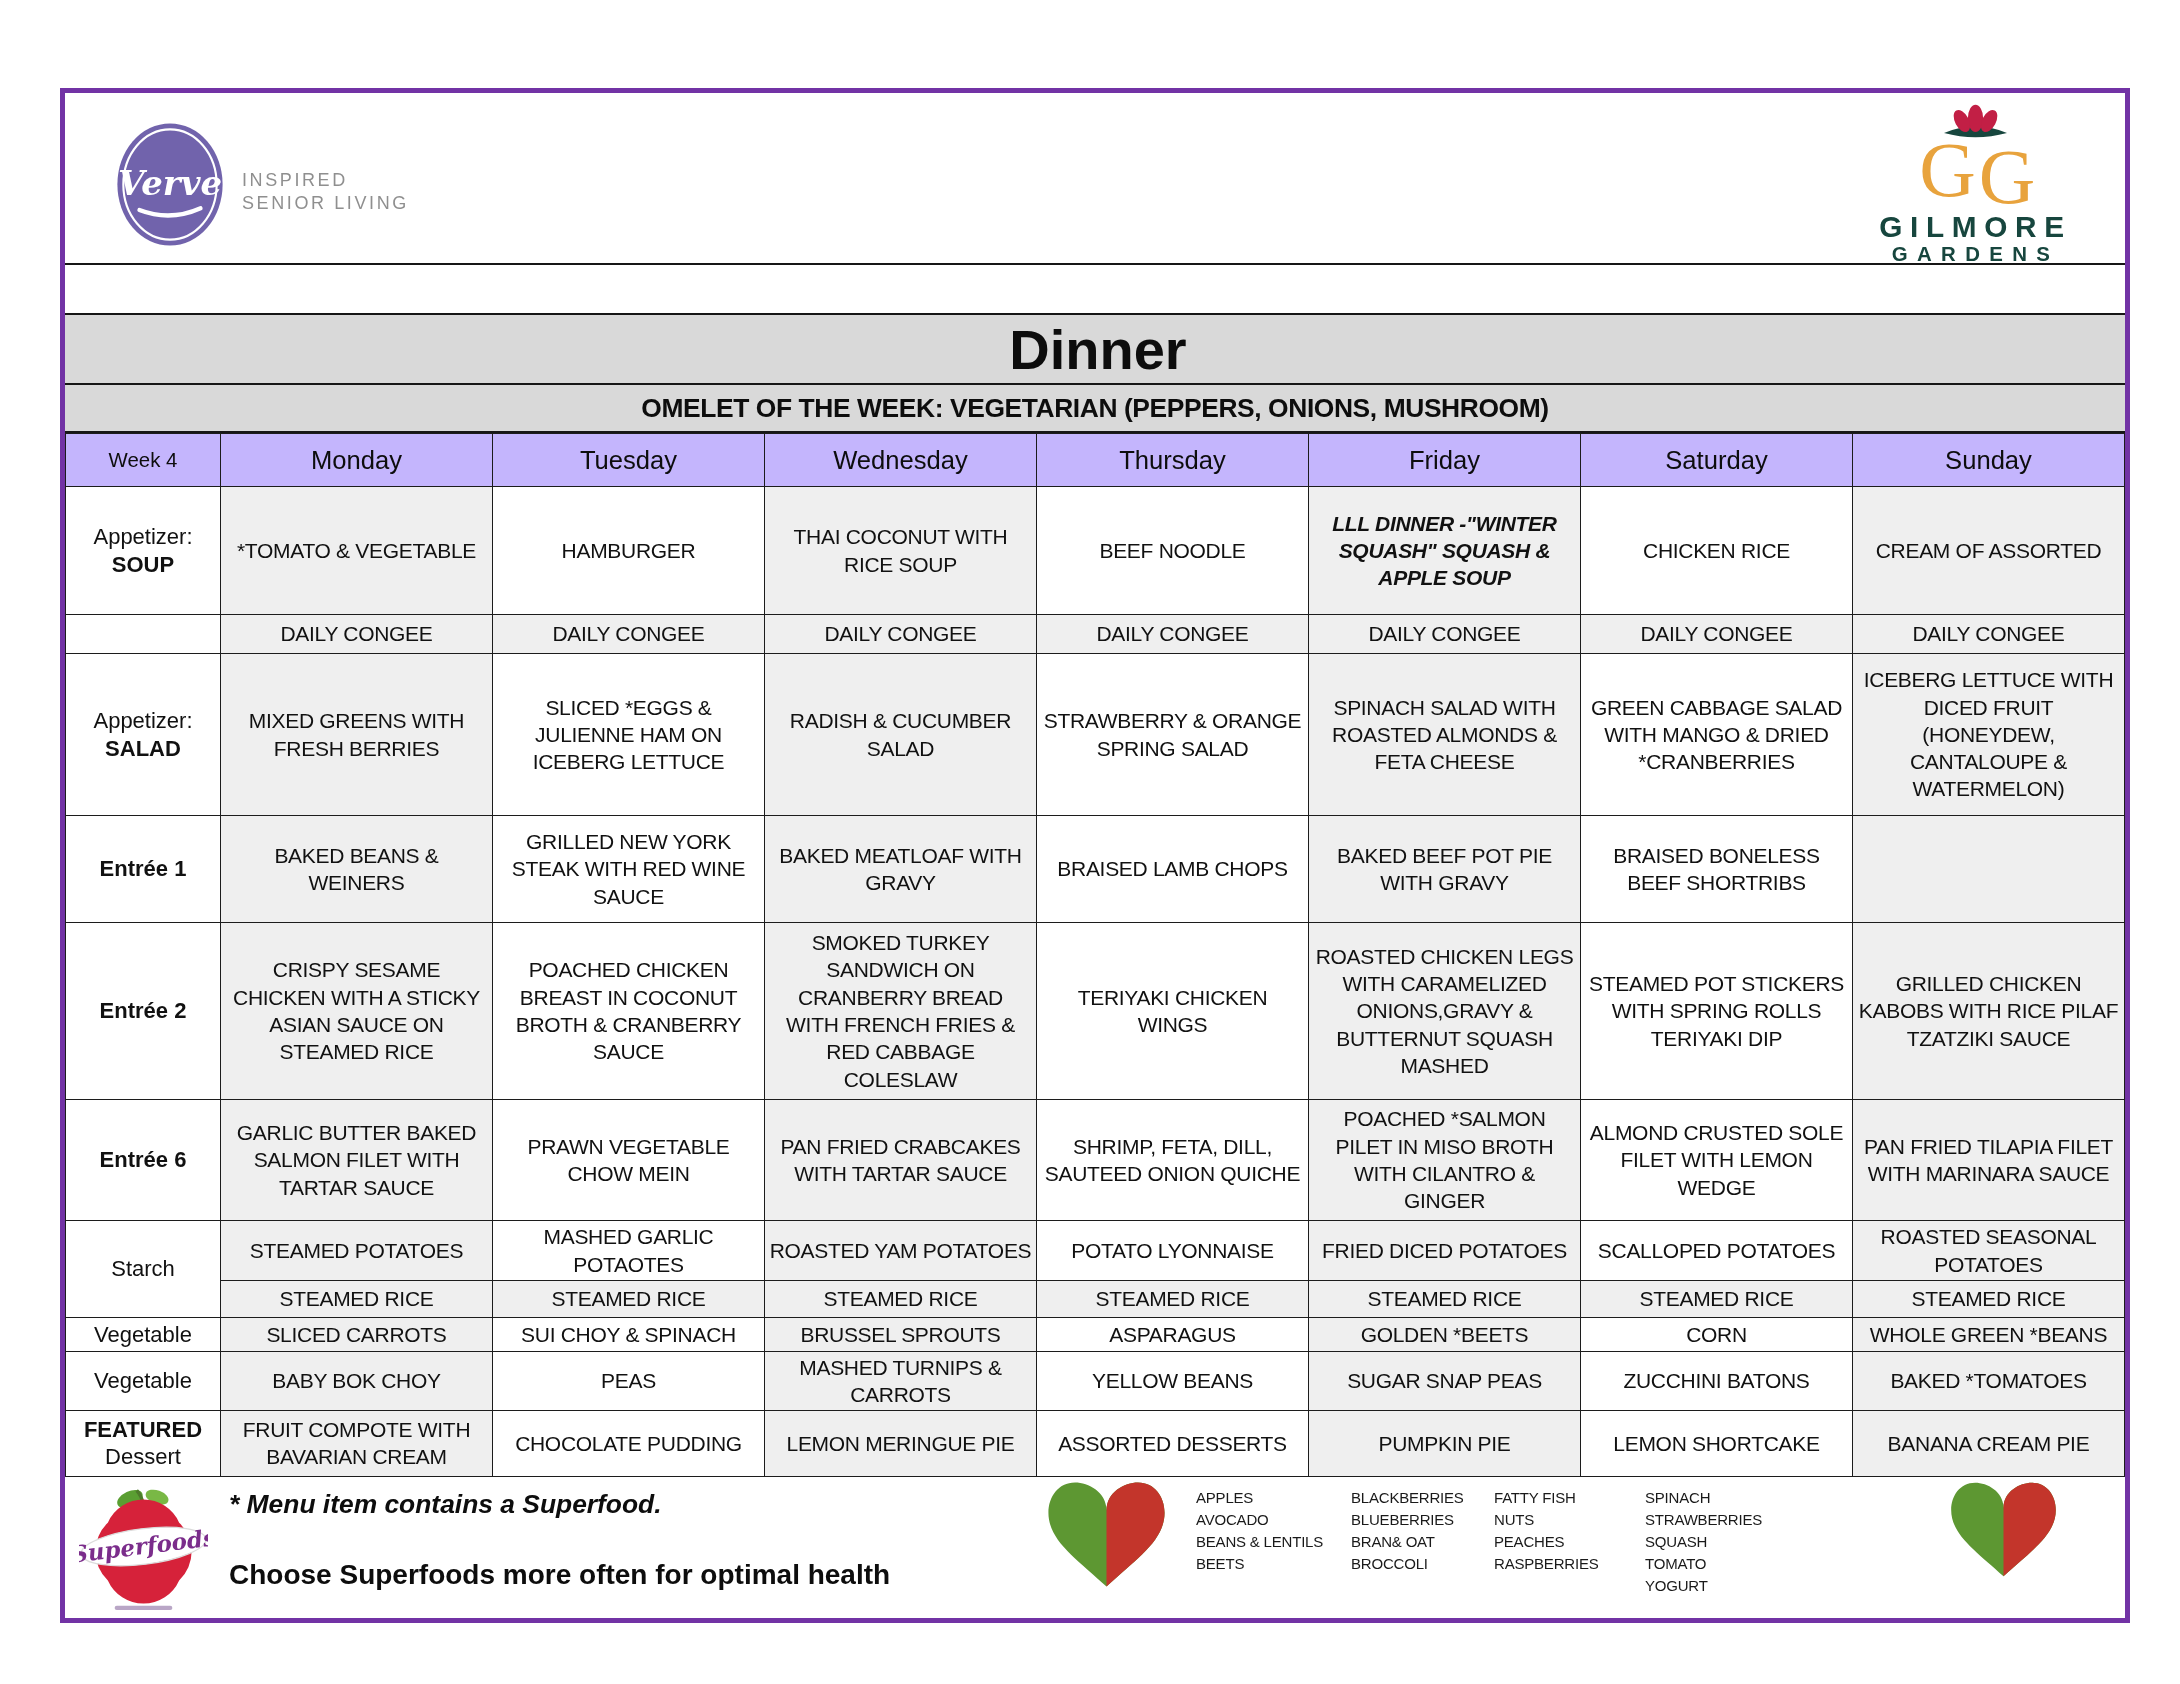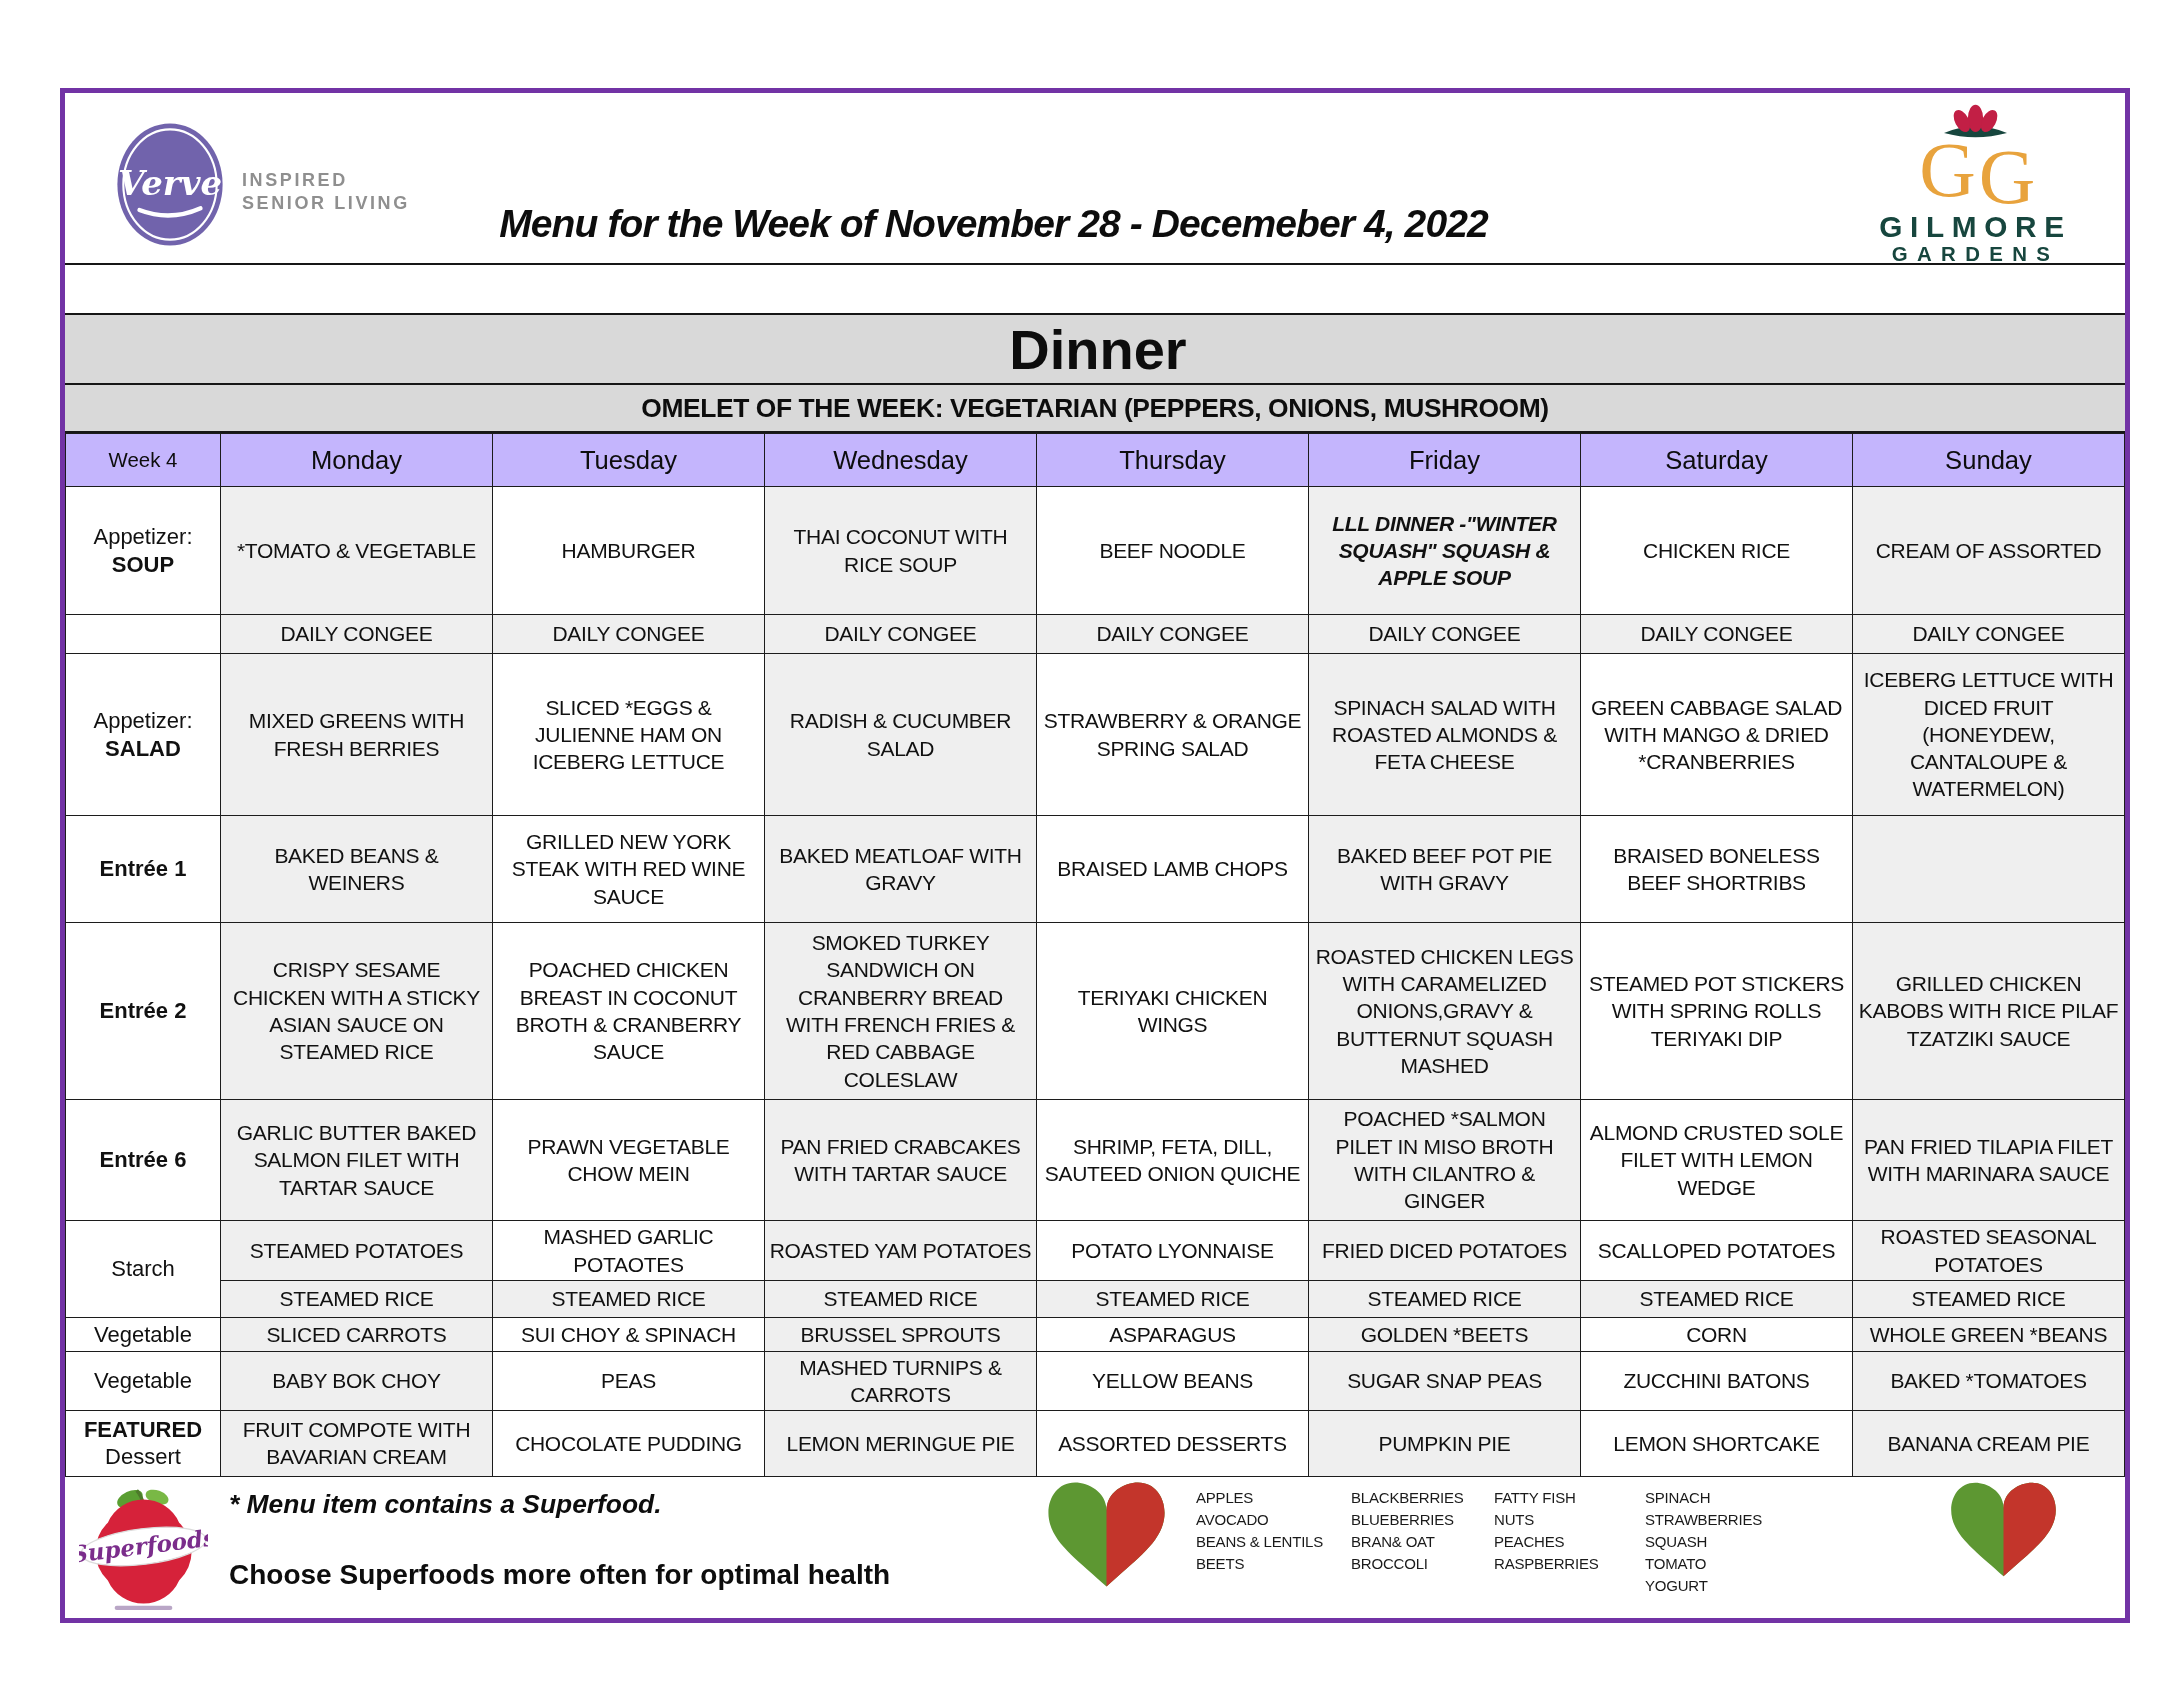--- a/index.html
+++ b/index.html
@@ -6,21 +6,21 @@
   html,body { width: 2181px; height: 1685px; background: #ffffff;
               font-family: "Liberation Sans", sans-serif; position: relative; }
 
   .frame { position: absolute; left: 60px; top: 88px; width: 2070px; height: 1535px;
            border: 5.1px solid #7233a5; background: #fff; display: flex; flex-direction: column; }
 
   
   .header-band { height: 164px; position: relative; border-bottom: 2.6px solid #161616; background:#fff;margin-top:8px; }
   .verve-logo { position: absolute; left: 49px; top: 19px; }
   .verve-tagline { position: absolute; left: 177px; top: 68px; color: #8f8f8f;
-                   font-size: 18px; letter-spacing: 2.6px; line-height: 23px; font-weight: bold; }
+                   font-size: 18px; letter-spacing: 2.6px; line-height: 23px; font-weight: normal; }
   .page-title { position: absolute; left: 332px; top: 101px; width: 1193px; text-align: center;
                 font-size: 39px; font-weight: bold; font-style: italic; color: #0d0d0d; letter-spacing: -0.9px;}
   .gilmore-logo { position: absolute; right: 25.6px; top: 3.4px; }
 
   
   .spacer { height: 48px; background: #fff; }
   .dinner-band { height: 72px; background: #d9d9d9; border-top: 2.6px solid #161616; border-bottom: 2.6px solid #161616;
                  display: flex; align-items: center; justify-content: center;
                  font-size: 56px; font-weight: bold; color: #0d0d0d; padding-left: 6px; }
   .omelet-band { height: 48px; background: #d9d9d9; border-bottom: 2.6px solid #161616;
@@ -70,21 +70,20 @@
       <ellipse cx="66" cy="76" rx="55" ry="65" fill="none" stroke="#ffffff" stroke-width="2.5"></ellipse>
       <text x="66" y="88" text-anchor="middle" font-family="DejaVu Serif, serif" font-style="italic" font-size="40" font-weight="bold" fill="#ffffff">Verve</text>
       <path d="M30 106 Q66 120 102 104" stroke="#ffffff" stroke-width="5" fill="none" stroke-linecap="round"></path>
     </svg>
 
     <div class="verve-tagline">
       <div>INSPIRED</div>
       <div>SENIOR LIVING</div>
     </div>
 
-    <div class="page-title">Menu for the Week of November 28 -  Decemeber 4, 2022</div>
 
     <svg class="gilmore-logo" width="247" height="160" viewBox="0 0 290 188">
 
       <path d="M108 34 Q145 18 182 34 Q145 44 108 34 Z" fill="#17463e"></path>
 
       <g>
         <ellipse cx="145" cy="17" rx="9" ry="16" fill="#c21f45"></ellipse>
         <ellipse cx="129" cy="20" rx="8" ry="14" fill="#c21f45" transform="rotate(-28 129 20)"></ellipse>
         <ellipse cx="161" cy="20" rx="8" ry="14" fill="#c21f45" transform="rotate(28 161 20)"></ellipse>
       </g>

